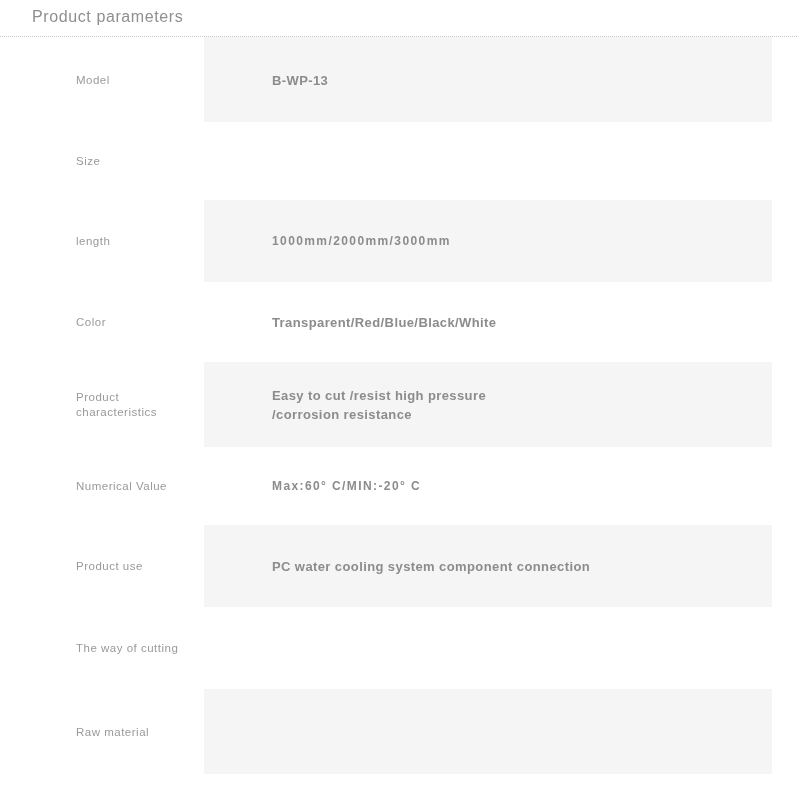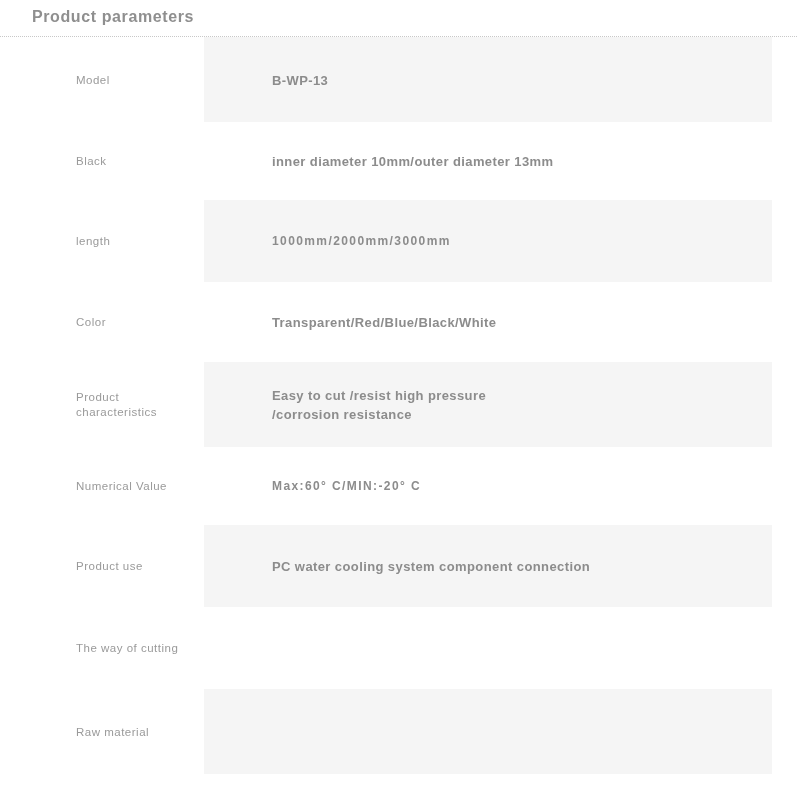--- a/index.html
+++ b/index.html
@@ -33,21 +33,21 @@
     box-sizing: border-box;
     border-bottom: 1px dotted #c8c8c8;
   }
   .section-title {
     position: absolute;
     left: 32px;
     top: 8px;
     font-size: 16px;
     letter-spacing: 0.6px;
     color: #8f8f8f;
-    font-weight: 700;
+    font-weight: 400;
     white-space: nowrap;
   }
 
   
   .param-table {
     position: absolute;
     left: 4px;
     top: 37px;
     width: 797px;
   }
@@ -107,22 +107,21 @@
   <div class="section-header">
     <div class="section-title">Product parameters</div>
   </div>
 
   <div class="param-table" id="param-table">
       <div class="param-row striped" style="height: 85px;">
         <div class="param-label">Model</div>
         <div class="param-value">B-WP-13</div>
       </div>
       <div class="param-row" style="height: 78px;">
-        <div class="param-label">Black</div>
-        <div class="param-value">inner diameter 10mm/outer diameter 13mm</div>
+        <div class="param-label">Size</div>
       </div>
       <div class="param-row striped" style="height: 82px;">
         <div class="param-label">length</div>
         <div class="param-value big">1000mm/2000mm/3000mm</div>
       </div>
       <div class="param-row" style="height: 80px;">
         <div class="param-label">Color</div>
         <div class="param-value">Transparent/Red/Blue/Black/White</div>
       </div>
       <div class="param-row striped" style="height: 85px;">

